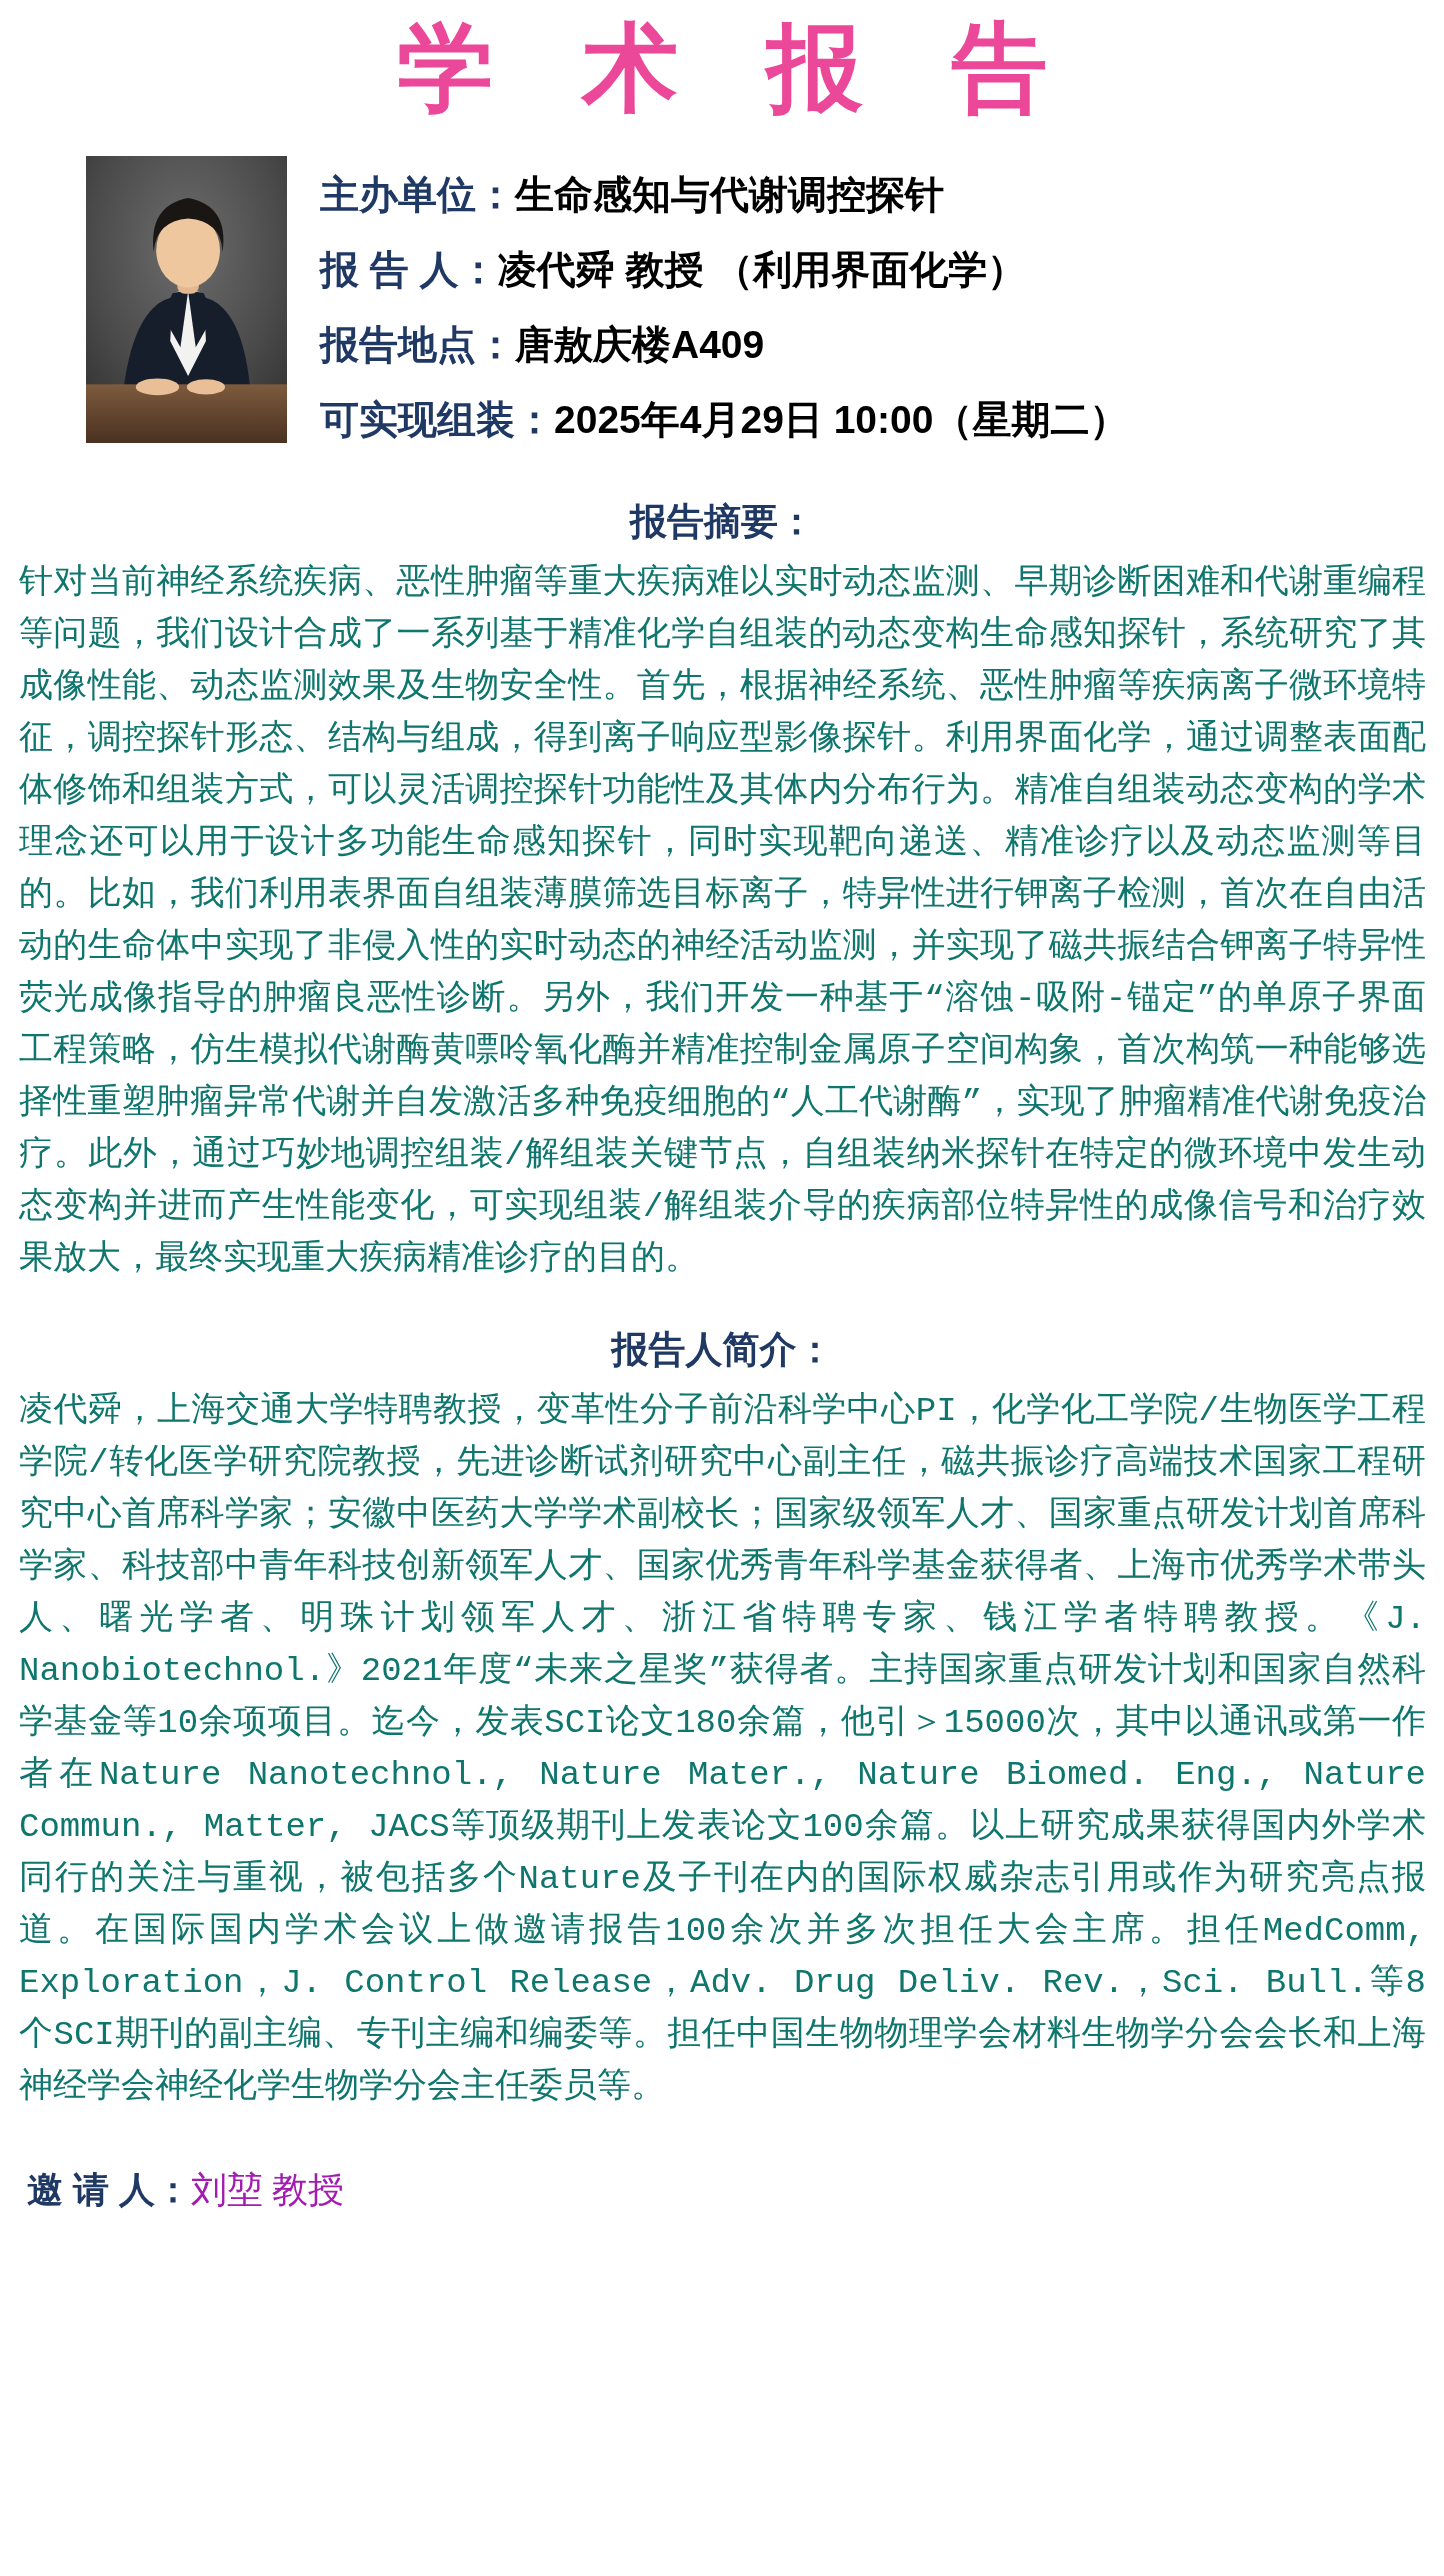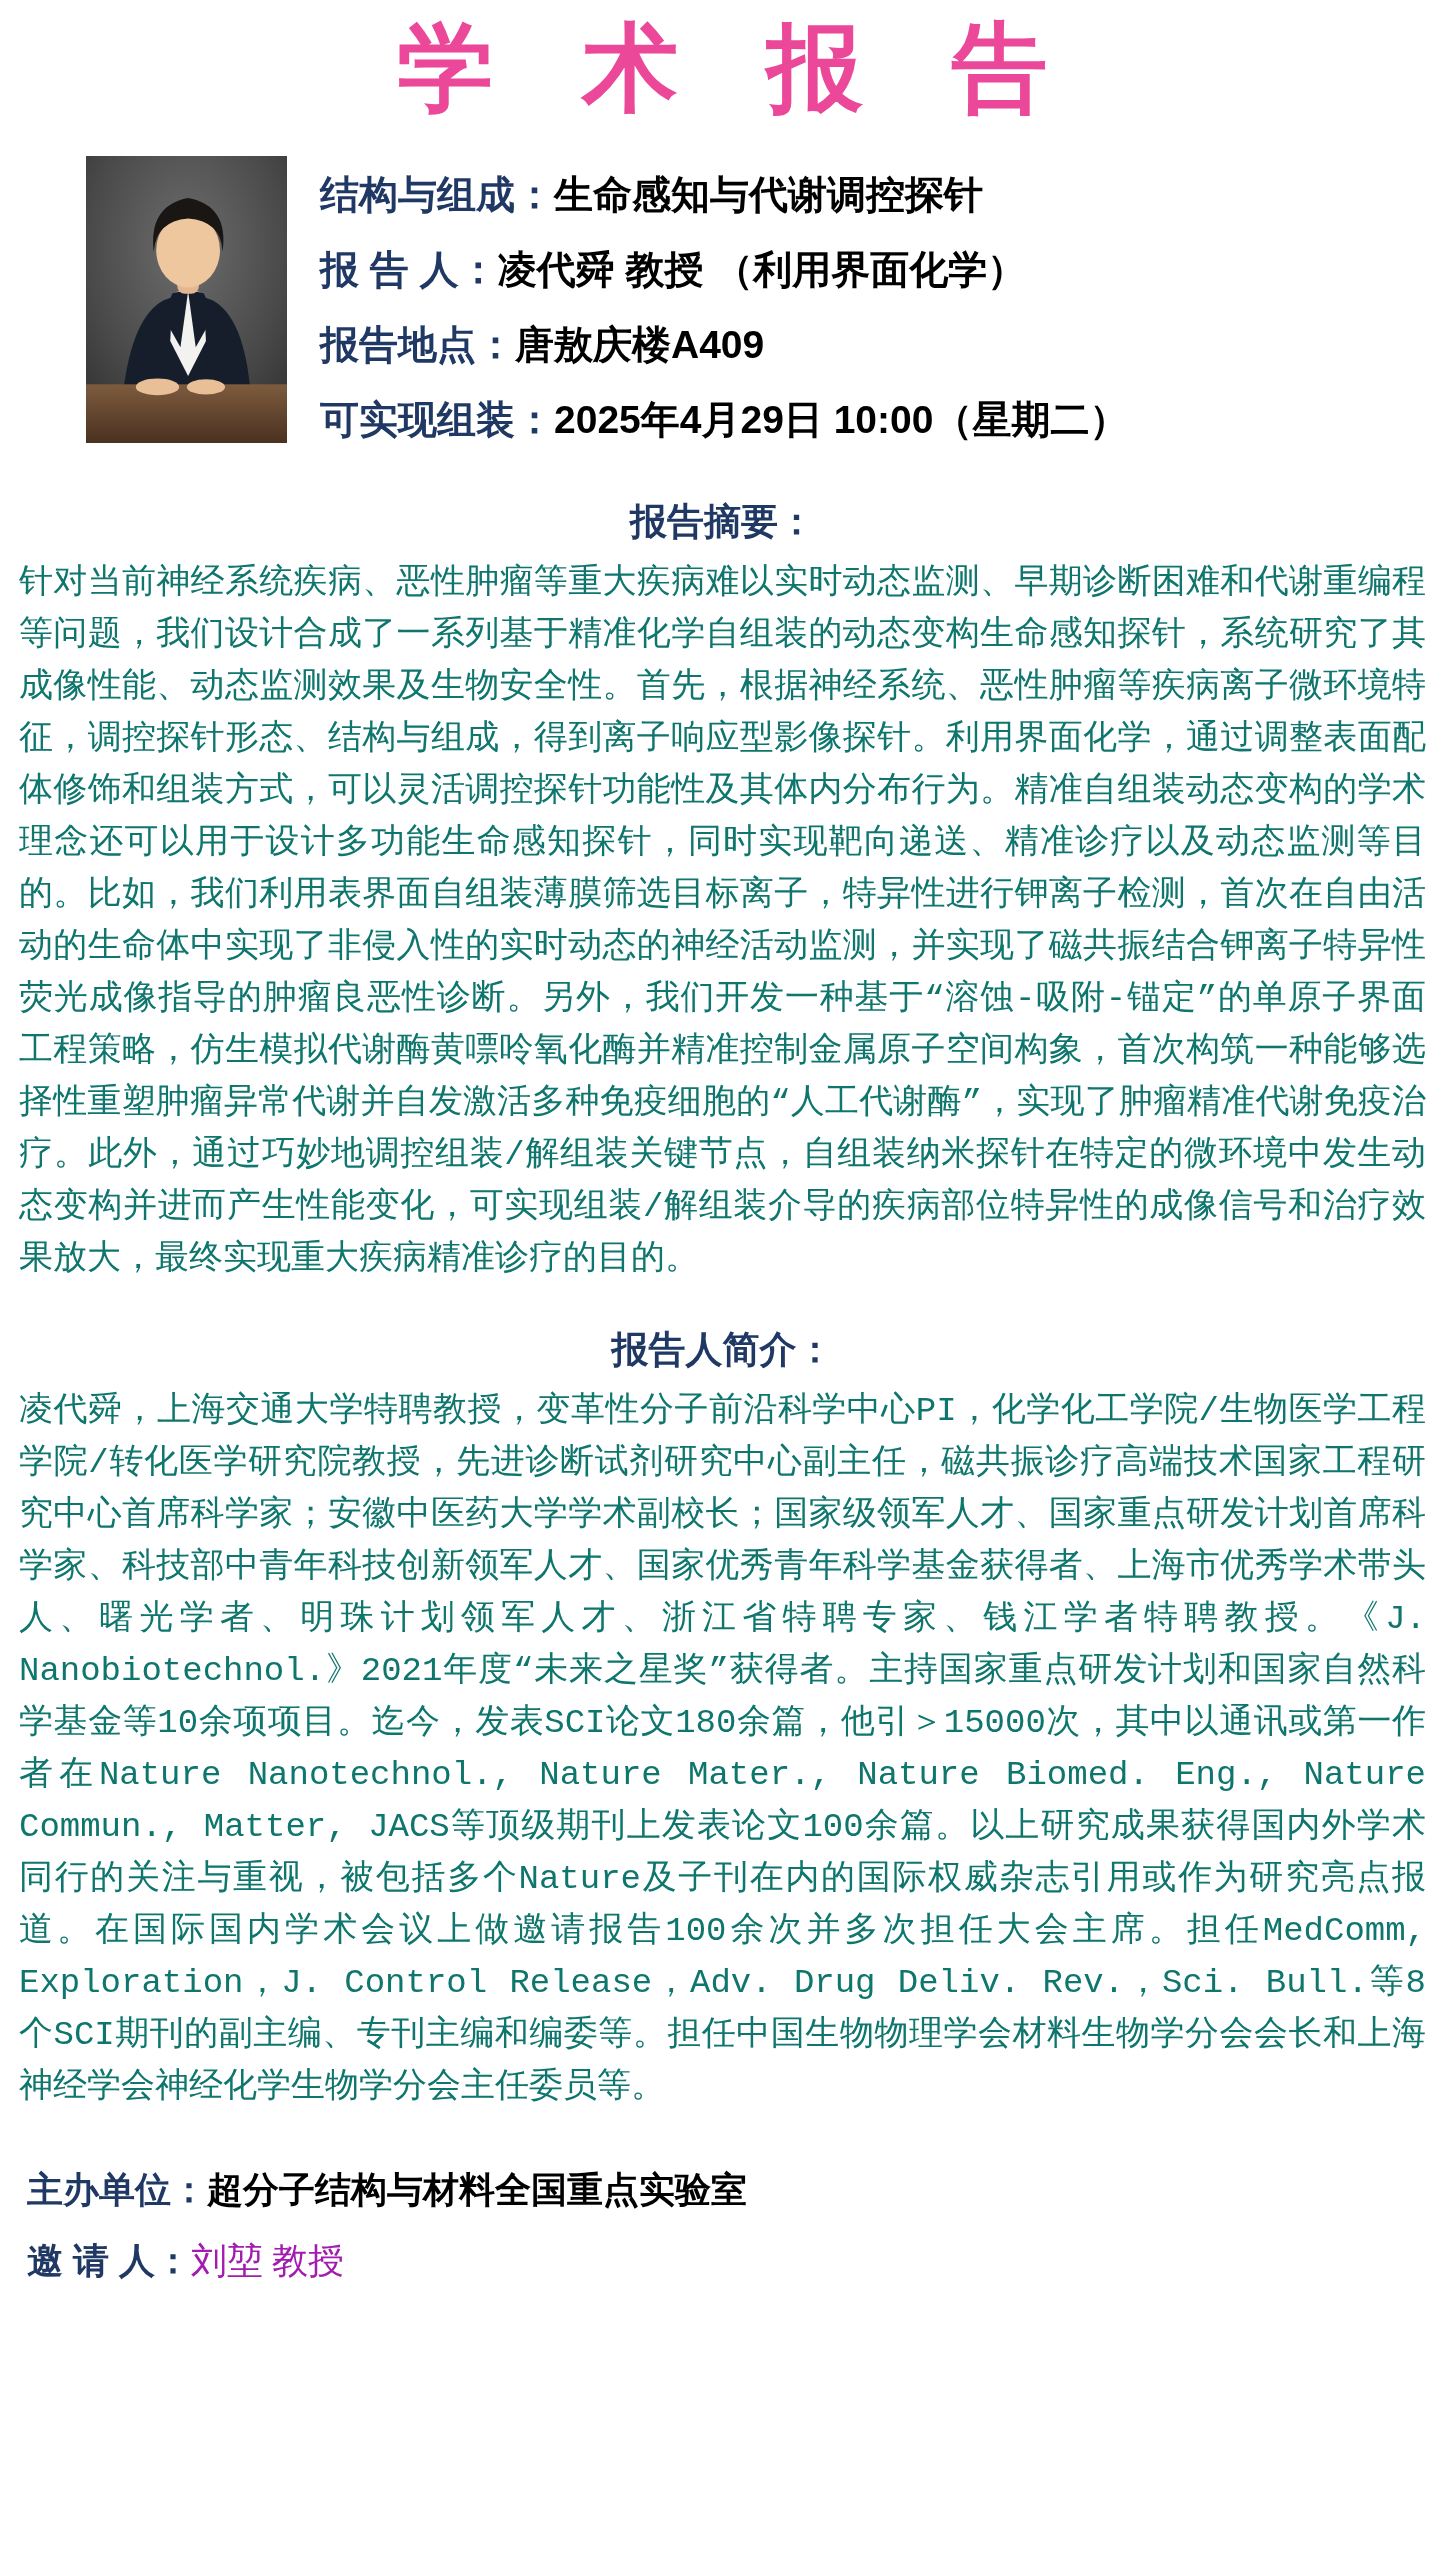--- a/index.html
+++ b/index.html
@@ -79,21 +79,21 @@
       <path d="M112,108 Q140,82 208,100 Q186,70 150,72 Q118,78 112,108 Z" fill="#191613"></path>
 
       <rect x="0" y="358" width="315" height="92" fill="url(#woodGrad)"></rect>
 
       <ellipse cx="112" cy="362" rx="34" ry="13" fill="#e8bf96"></ellipse>
       <ellipse cx="188" cy="362" rx="30" ry="12" fill="#e8bf96"></ellipse>
     </svg>
   </div>
   <div class="info-block">
     <div class="info-line">
-      <span class="info-label">结构与组成：</span><span class="info-value">生命感知与代谢调控探针</span>
+      <span class="info-label">主办单位：</span><span class="info-value">生命感知与代谢调控探针</span>
     </div>
     <div class="info-line">
       <span class="info-label">报 告 人：</span><span class="info-value">凌代舜 教授 （利用界面化学）</span>
     </div>
     <div class="info-line">
       <span class="info-label">报告地点：</span><span class="info-value">唐敖庆楼A409</span>
     </div>
     <div class="info-line">
       <span class="info-label">可实现组装：</span><span class="info-value">2025年4月29日 10:00（星期二）</span>
     </div>
@@ -101,19 +101,16 @@
 </div>
 
 <div class="section-heading">报告摘要：</div>
 <div class="body-text">针对当前神经系统疾病、恶性肿瘤等重大疾病难以实时动态监测、早期诊断困难和代谢重编程等问题，我们设计合成了一系列基于精准化学自组装的动态变构生命感知探针，系统研究了其成像性能、动态监测效果及生物安全性。首先，根据神经系统、恶性肿瘤等疾病离子微环境特征，调控探针形态、结构与组成，得到离子响应型影像探针。利用界面化学，通过调整表面配体修饰和组装方式，可以灵活调控探针功能性及其体内分布行为。精准自组装动态变构的学术理念还可以用于设计多功能生命感知探针，同时实现靶向递送、精准诊疗以及动态监测等目的。比如，我们利用表界面自组装薄膜筛选目标离子，特异性进行钾离子检测，首次在自由活动的生命体中实现了非侵入性的实时动态的神经活动监测，并实现了磁共振结合钾离子特异性荧光成像指导的肿瘤良恶性诊断。另外，我们开发一种基于“溶蚀-吸附-锚定”的单原子界面工程策略，仿生模拟代谢酶黄嘌呤氧化酶并精准控制金属原子空间构象，首次构筑一种能够选择性重塑肿瘤异常代谢并自发激活多种免疫细胞的“人工代谢酶”，实现了肿瘤精准代谢免疫治疗。此外，通过巧妙地调控组装/解组装关键节点，自组装纳米探针在特定的微环境中发生动态变构并进而产生性能变化，可实现组装/解组装介导的疾病部位特异性的成像信号和治疗效果放大，最终实现重大疾病精准诊疗的目的。</div>
 
 <div class="section-heading">报告人简介：</div>
 <div class="body-text">凌代舜，上海交通大学特聘教授，变革性分子前沿科学中心PI，化学化工学院/生物医学工程学院/转化医学研究院教授，先进诊断试剂研究中心副主任，磁共振诊疗高端技术国家工程研究中心首席科学家；安徽中医药大学学术副校长；国家级领军人才、国家重点研发计划首席科学家、科技部中青年科技创新领军人才、国家优秀青年科学基金获得者、上海市优秀学术带头人、曙光学者、明珠计划领军人才、浙江省特聘专家、钱江学者特聘教授。《J. Nanobiotechnol.》2021年度“未来之星奖”获得者。主持国家重点研发计划和国家自然科学基金等10余项项目。迄今，发表SCI论文180余篇，他引＞15000次，其中以通讯或第一作者在Nature Nanotechnol., Nature Mater., Nature Biomed. Eng., Nature Commun., Matter, JACS等顶级期刊上发表论文100余篇。以上研究成果获得国内外学术同行的关注与重视，被包括多个Nature及子刊在内的国际权威杂志引用或作为研究亮点报道。在国际国内学术会议上做邀请报告100余次并多次担任大会主席。担任MedComm, Exploration，J. Control Release，Adv. Drug Deliv. Rev.，Sci. Bull.等8个SCI期刊的副主编、专刊主编和编委等。担任中国生物物理学会材料生物学分会会长和上海神经学会神经化学生物学分会主任委员等。</div>
 
 <div class="footer-block">
   <div class="footer-line">
-    <span class="footer-label">主办单位：</span><span class="footer-value-bold">超分子结构与材料全国重点实验室</span>
-  </div>
-  <div class="footer-line">
     <span class="footer-label">邀 请 人：</span><span class="footer-value-normal">刘堃 教授</span>
   </div>
 </div>
 
 
 </body></html>

